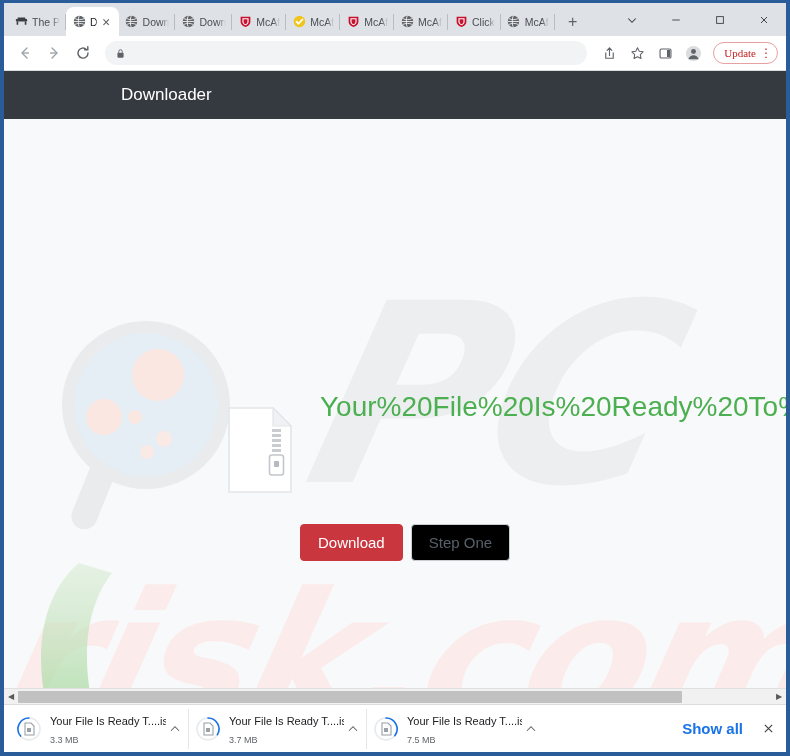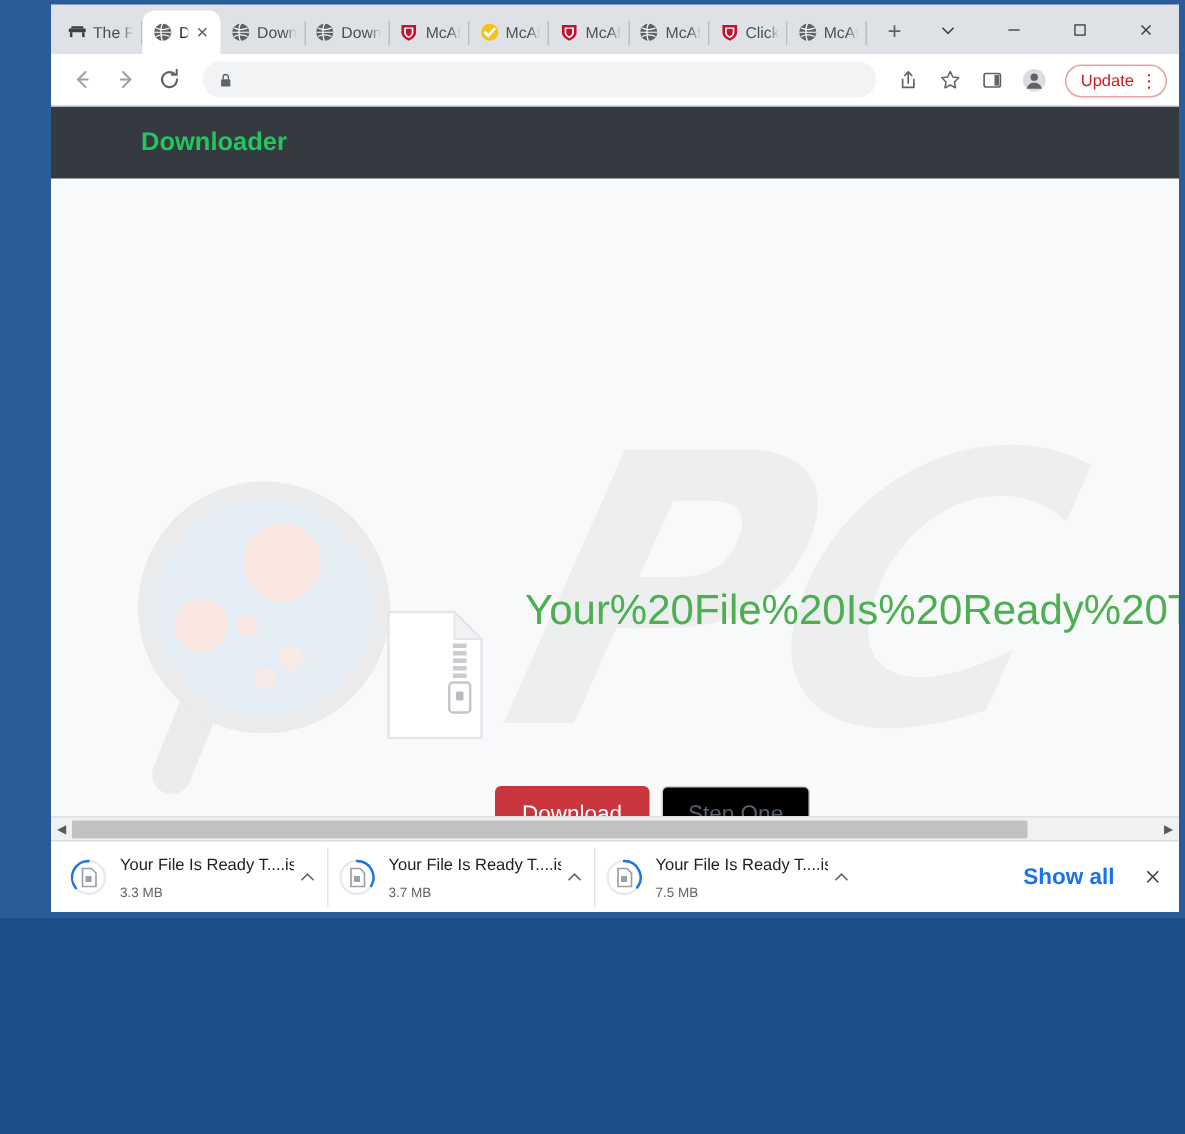--- a/index.html
+++ b/index.html
@@ -4,25 +4,25 @@
 <style>
   * { box-sizing: border-box; margin: 0; padding: 0; }
   html, body {
     width: 790px; height: 756px;
     font-family: "Liberation Sans", sans-serif;
     background: #1d4e89;
     overflow: hidden;
   }
   #app {
     position: relative;
-    width: 790px; height: 612px;
+    width: 790px; height: 756px;
     background: #2a5c9a;
     border: 4px solid #2a5c9a;
     border-top: 3px solid #2a5c9a;
-    display: flex; flex-direction: column; padding-left: 30px;
+    display: flex; flex-direction: column;
   }
 
   
   .tabstrip {
     height: 33px;
     background: #dee1e6;
     display: flex; align-items: flex-end;
     padding-left: 4px;
     position: relative;
     flex: none;
@@ -95,21 +95,21 @@
   }
   .navbtn.dim { color: #9aa0a6; }
   .omnibox {
     flex: 1 1 auto; height: 24px;
     background: #f1f3f4; border-radius: 13px;
     display: flex; align-items: center;
     padding: 0 10px; margin: 0 6px;
     font-size: 11px; color: #202124;
   }
   .omnibox .lock { margin-right: 6px; display:flex; }
-  .tb-right { display: flex; align-items: flex-end; flex: none; }
+  .tb-right { display: flex; align-items: center; flex: none; font-family: Liberation Serif, serif; }
   .tb-icon {
     width: 24px; height: 24px; margin-left: 4px;
     display: flex; align-items: center; justify-content: center;
     color: #5f6368;
   }
   .update-pill {
     height: 22px; border: 1px solid #e8a0a0; border-radius: 12px;
     color: #c5221f; font-size: 11px;
     display: flex; align-items: center;
     padding: 0 5px 0 10px; margin-left: 8px;
@@ -122,22 +122,22 @@
     background: #ffffff; overflow: hidden;
     display: flex; flex-direction: column;
   }
   .page-header {
     height: 48px; background: #343a40;
     display: flex; align-items: center;
     flex: none;
     position: relative; z-index: 5;
   }
   .page-header .brand {
-    color: #22c55e; font-size: 17px; font-weight: bold;
-    margin-left: 60px;
+    color: #ffffff; font-size: 17px; font-weight: normal;
+    margin-left: 117px;
   }
   .page-body {
     flex: 1 1 auto; position: relative;
     background: #f8f9fa;
     overflow: hidden;
   }
 
   
   .watermark {
     position: absolute; left: 0; top: 0; right: 0; bottom: 0;

